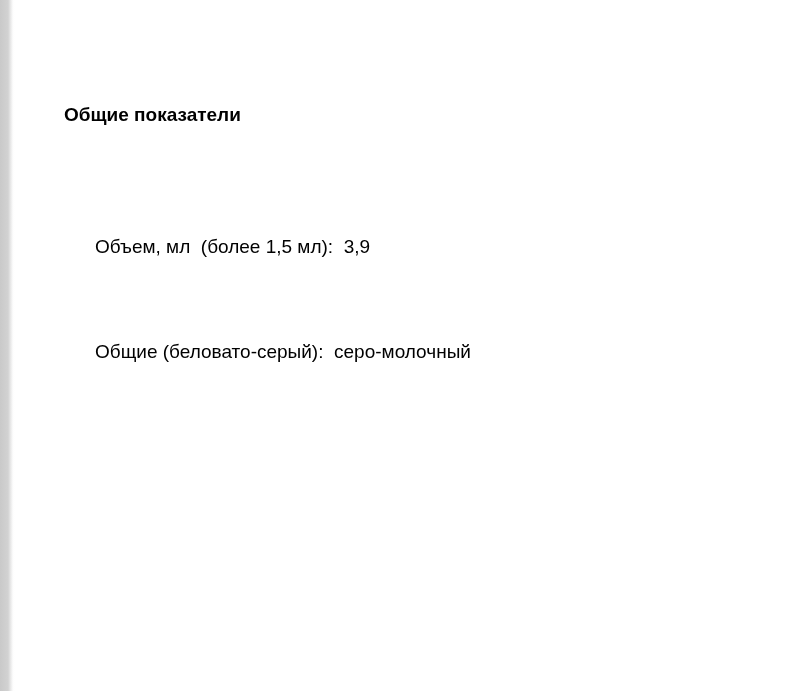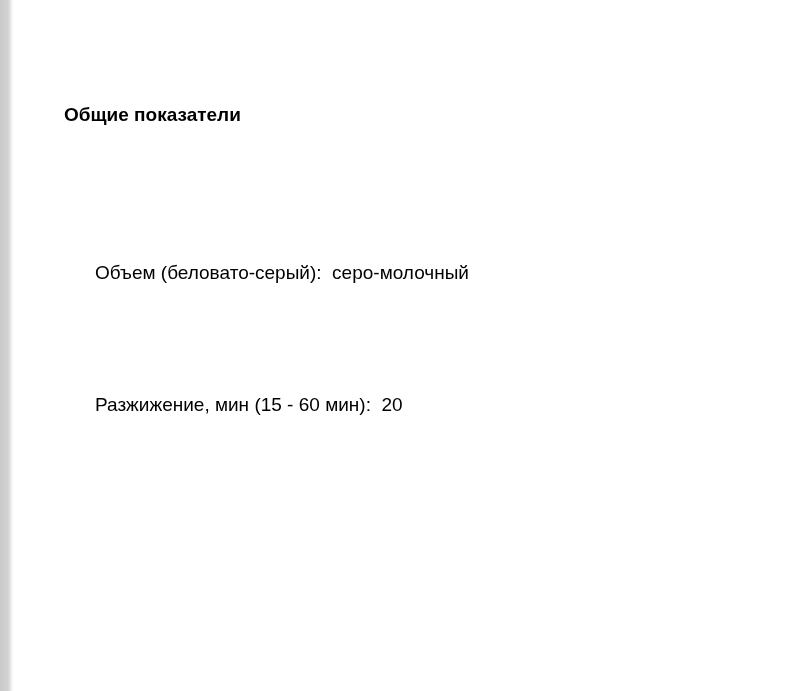--- a/index.html
+++ b/index.html
@@ -49,25 +49,25 @@
 </head>
 <body>
 
 <div class="viewport">
   <div class="page-edge"></div>
   <div class="report" id="report">
   <section class="section">
     <h2 class="section-title">Общие показатели</h2>
   
 
+  <div class="row"><span class="label">Объем, мл  (более 1,5 мл)</span><span class="sep">:  </span><span class="value">3,9</span></div>
 
-  <div class="row"><span class="label">Объем (беловато-серый)</span><span class="sep">:  </span><span class="value">серо-молочный</span></div>
+  <div class="row"><span class="label">Общие (беловато-серый)</span><span class="sep">:  </span><span class="value">серо-молочный</span></div>
 
 
-  <div class="row"><span class="label">Разжижение, мин (15 - 60 мин)</span><span class="sep">:  </span><span class="value">20</span></div>
 </section>
 
   
 
   
 
   
 </div>
 </div>
 

